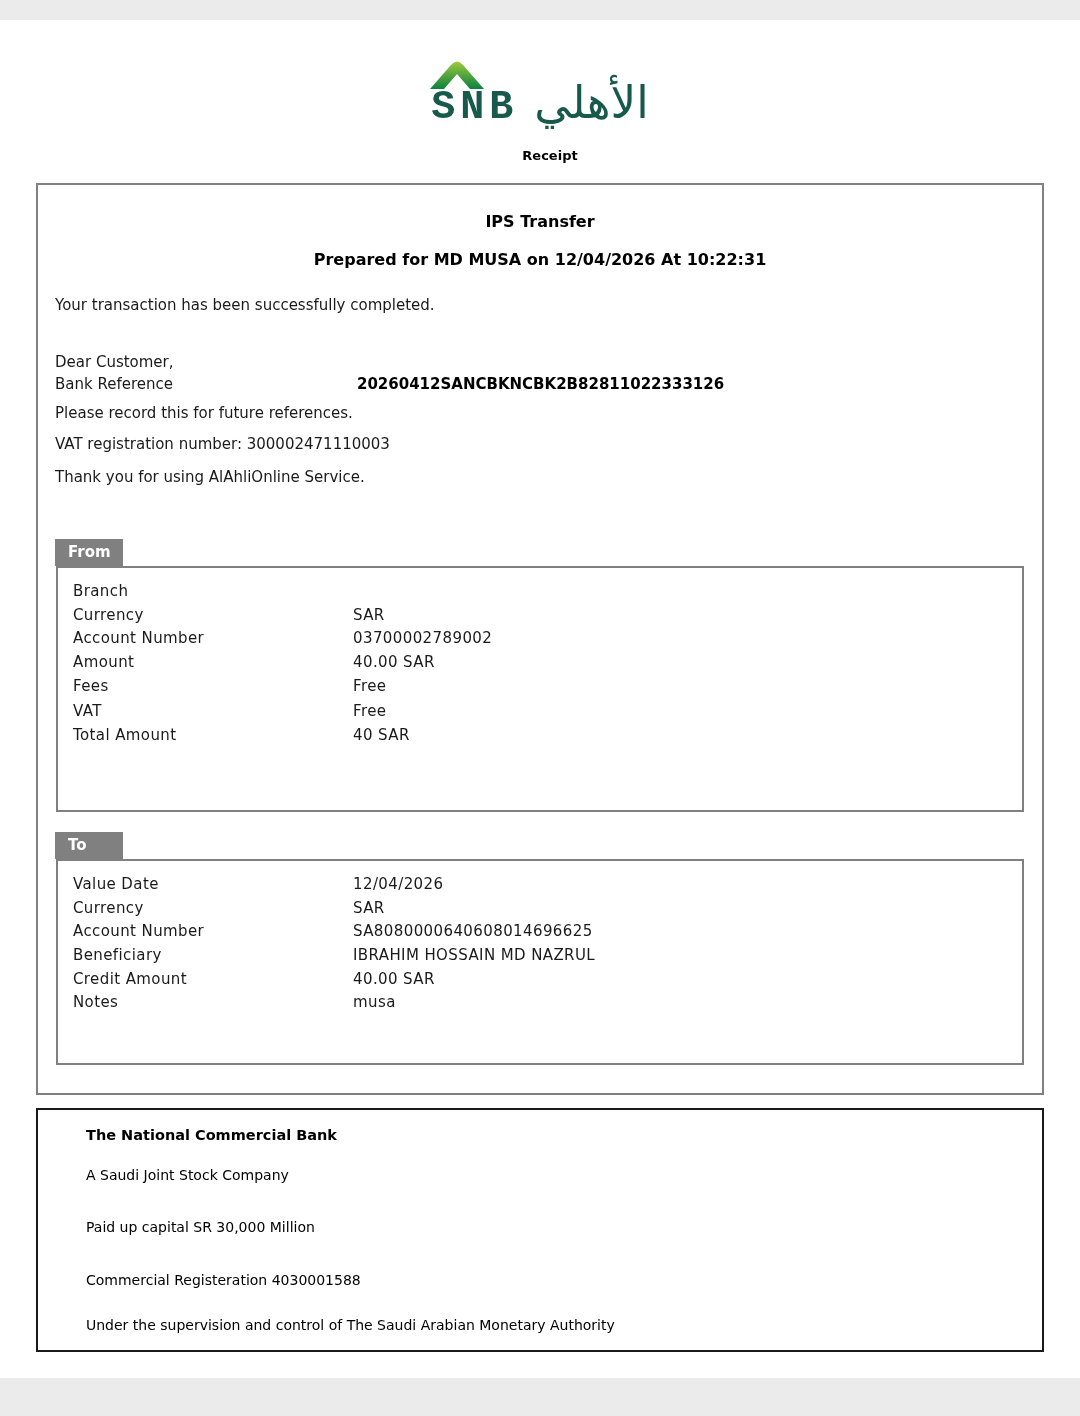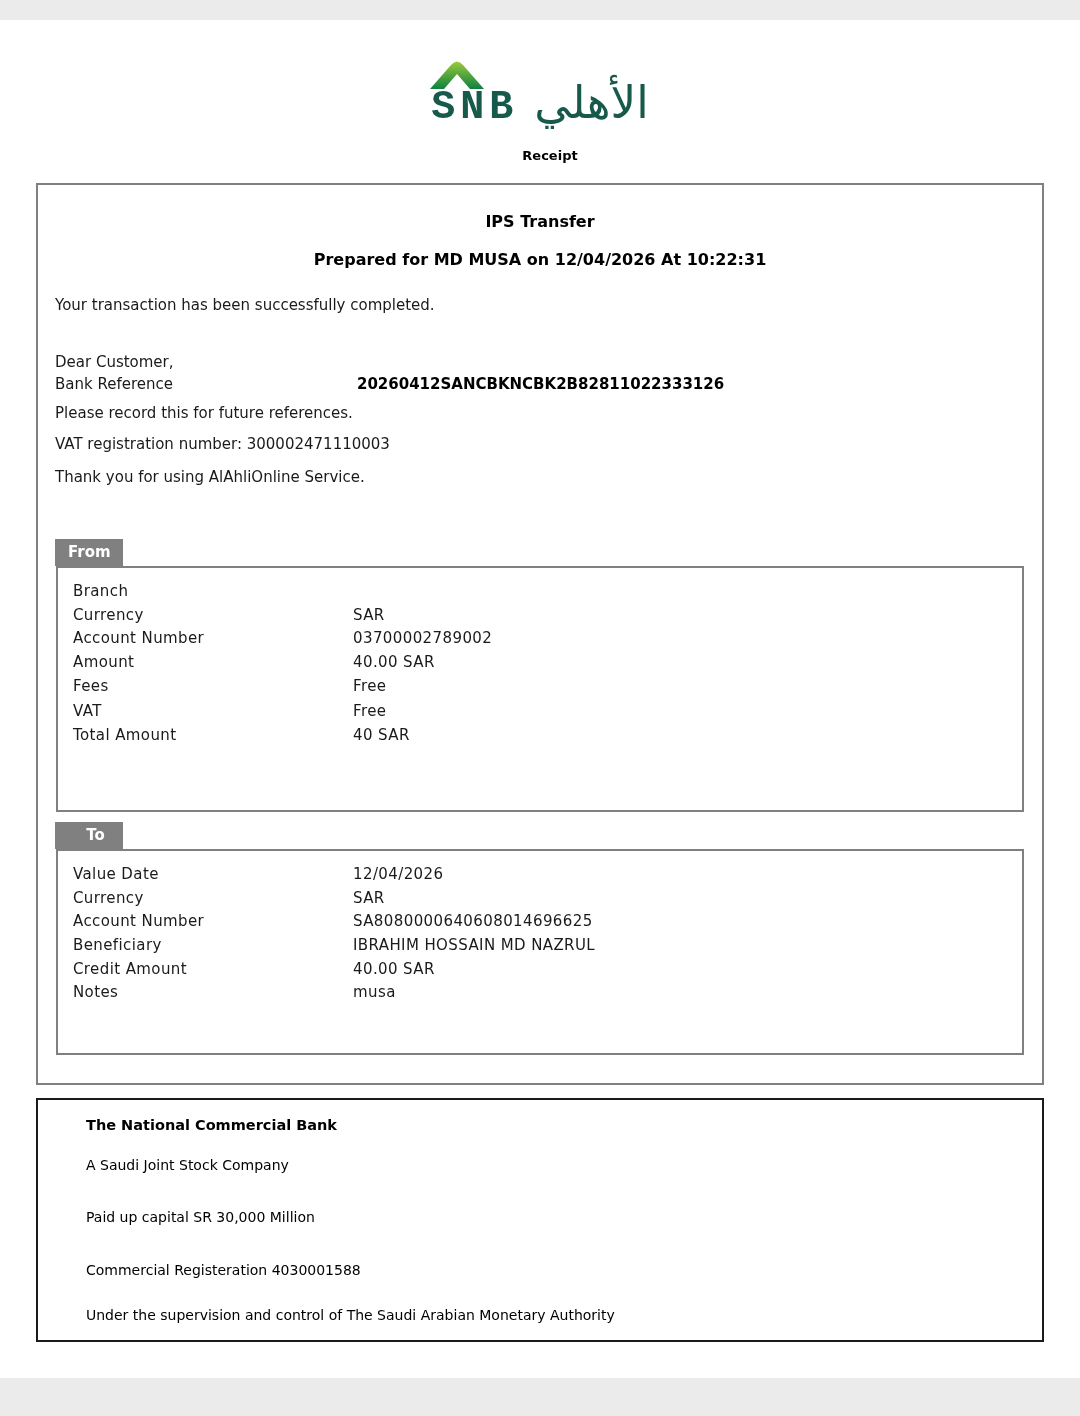--- a/index.html
+++ b/index.html
@@ -45,21 +45,21 @@
   .p-thanks  { margin-top:14px; }
 
   
   .section-tab {
     margin-left:17px; width:68px; height:27px;
     background:#808080; color:#ffffff;
     font-size:15px; font-weight:bold; line-height:27px;
     padding-left:13px;
   }
   .tab-from { margin-top:52px; }
-  .tab-to   { margin-top:10px;text-align:center; }
+  .tab-to   { margin-top:20px; }
   .inner-box {
     margin:0 18px; border:2px solid #808080;
     padding:11px 10px 0 15px;
     font-size:15px; letter-spacing:0.4px;
   }
   .box-from { height:246px; }
   .box-to   { height:206px; }
   .row { display:flex; height:23.7px; align-items:center; }
   .row-gap { margin-top:2px; }
   .row .lbl { width:280px; flex:0 0 280px; }

